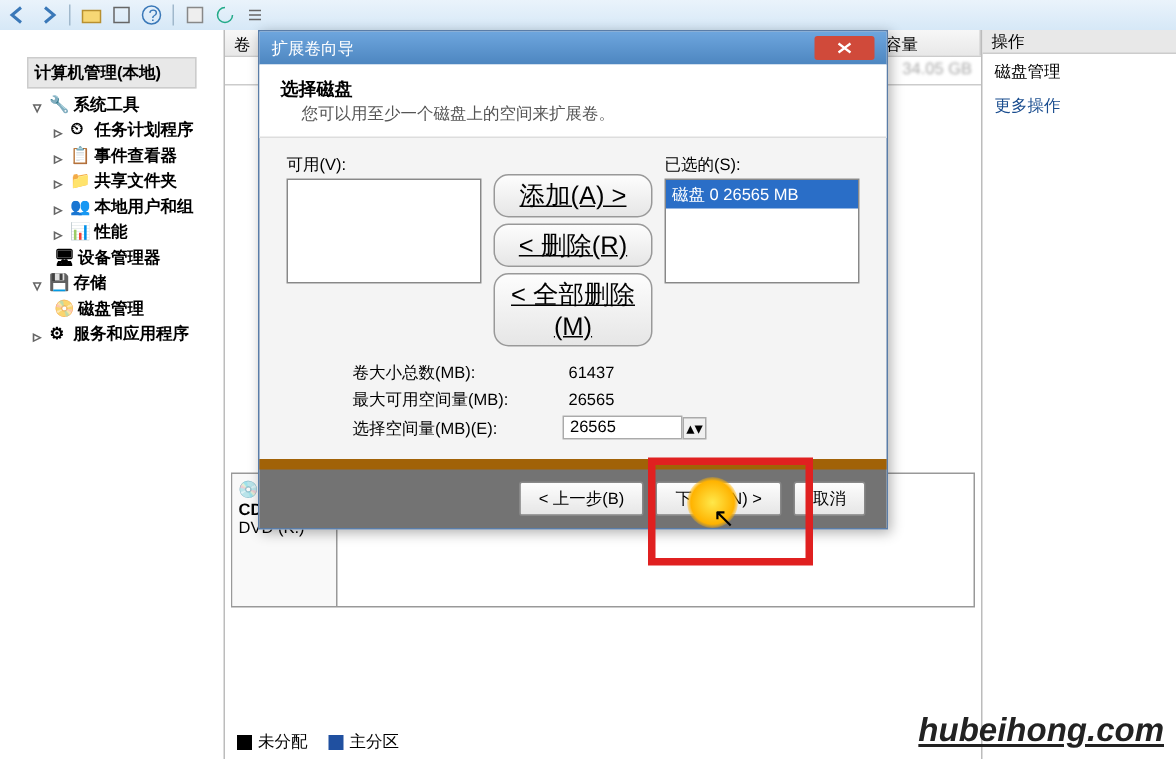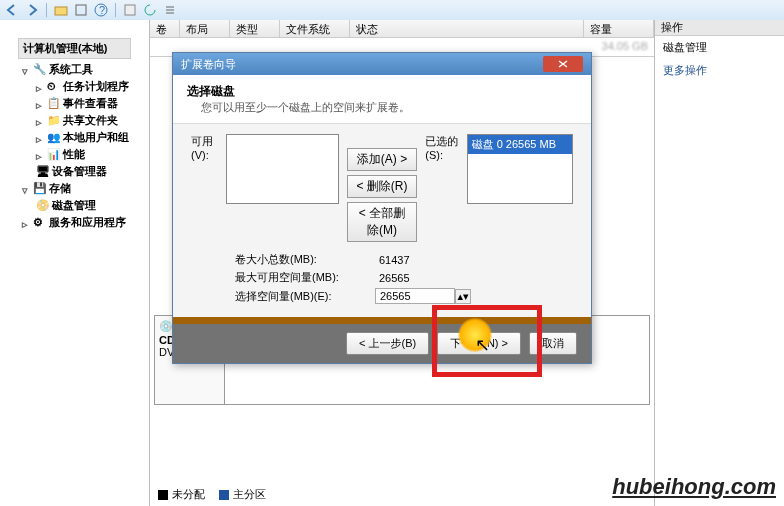--- a/index.html
+++ b/index.html
@@ -30,35 +30,35 @@
 .disk-body { flex: 1; padding: 8px; color: #777; }
 .legend { position: absolute; bottom: 4px; left: 8px; display: flex; gap: 14px; }
 .legend .sw { width: 10px; height: 10px; display: inline-block; margin-right: 4px; vertical-align: middle; }
 
 .right { width: 130px; border-left: 1px solid #bcbcbc; }
 .right-hdr { background: #e8e8e8; padding: 0 6px; border-bottom: 1px solid #ccc; }
 .right-sub { padding: 4px 8px; }
 .right-link { padding: 4px 8px; color: #1a4d8f; }
 
 
-.dialog { position: absolute; left: 172px; top: 52px; width: 420px; background: #f4f4f4; border: 1px solid #5a7da8; box-shadow: 2px 2px 8px rgba(0,0,0,0.3); }
+.dialog { position: absolute; left: 172px; top: 20px; width: 420px; background: #f4f4f4; border: 1px solid #5a7da8; box-shadow: 2px 2px 8px rgba(0,0,0,0.3); }
 .dlg-title { background: linear-gradient(#6ea6de,#4d86c0); color: #fff; padding: 3px 8px; display: flex; justify-content: space-between; align-items: center; font-size: 12px; }
 .dlg-close { background: #d04a3a; width: 40px; height: 16px; border-radius: 2px; display: flex; align-items: center; justify-content: center; color: #fff; }
 .dlg-hdr { background: #fff; padding: 8px 14px; border-bottom: 1px solid #ddd; }
 .dlg-hdr-t { font-weight: bold; font-size: 12px; }
 .dlg-hdr-s { margin-left: 14px; color: #555; }
 .dlg-body { padding: 10px 18px; }
 .dlg-note { margin-bottom: 10px; color: #444; line-height: 1.4; }
 .transfer { display: flex; gap: 8px; margin-bottom: 10px; }
-.tcol { display: flex; }
+.tcol { display: flex; flex-direction: column; }
 .tcol label { margin-bottom: 2px; }
 .listbox { width: 130px; height: 70px; border: 1px solid #888; background: #fff; }
 .listbox .sel { background: #2a6ec7; color: #fff; padding: 2px 4px; }
 .tbtns { display: flex; flex-direction: column; gap: 4px; margin-top: 14px; }
-.tbtns button { padding: 2px 8px; border: 1px solid #999; background: linear-gradient(#fdfdfd,#e6e6e6); border-radius: 0; font-size: 12px; }
+.tbtns button { padding: 2px 8px; border: 1px solid #999; background: linear-gradient(#fdfdfd,#e6e6e6); border-radius: 10px; font-size: 17px; text-decoration: underline; }
 .fields { margin-top: 6px; margin-left: 44px; }
 .frow { display: flex; margin: 3px 0; align-items: center; }
 .frow label { width: 140px; }
 .frow .val { width: 80px; border: 1px solid #aaa; padding: 1px 4px; background: #fff; }
 .frow .ro { border: none; background: transparent; }
 .spin { width: 16px; border: 1px solid #aaa; background: #f0f0f0; text-align: center; }
 .dlg-btns { display: flex; justify-content: flex-end; gap: 8px; padding: 8px 14px; border-top: 7px solid #a16207; background: #737373; }
 .dlg-btns button { padding: 3px 12px; border: 1px solid #888; background: linear-gradient(#fdfdfd,#e6e6e6); border-radius: 2px; font-size: 11px; }
 
 

